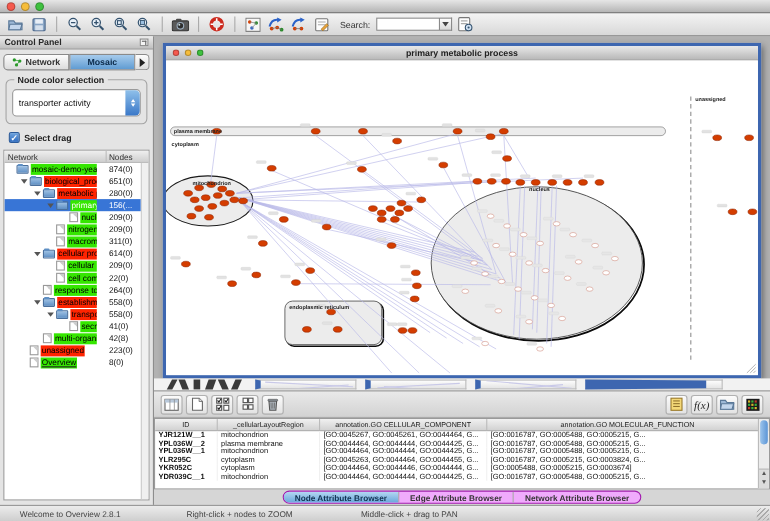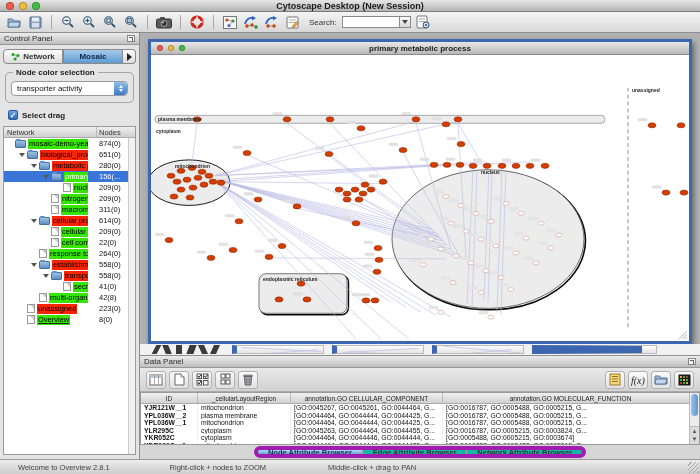--- a/index.html
+++ b/index.html
@@ -16,32 +16,32 @@
   .tsep{width:1px;height:14px;background:#aaa;margin:0 4px}
   .search-lbl{font-size:8px;color:#333;margin:0 2px 0 4px}
   .search-combo{display:flex;align-items:center}
   .search-input{width:58px;height:12px;border:1px solid #8a8a8a;background:#fff;font-size:8px;padding:0 2px;font-family:"Liberation Sans",sans-serif}
   .combo-arrow{width:11px;height:12px;border:1px solid #8a8a8a;border-left:none;background:linear-gradient(#fdfdfd,#d7d7d7);display:flex;align-items:center;justify-content:center}
   .combo-arrow:after{content:"";border:3px solid transparent;border-top:4px solid #444;margin-top:3px}
   
   .main{position:absolute;top:33px;left:0;right:0;bottom:15px;display:flex}
   
   .cpanel{width:140px;background:#e4e4e4;border-right:1px solid #8d8d8d;display:flex;flex-direction:column}
-  .panel-header{height:12px;background:linear-gradient(#ececec,#bfbfbf);border-bottom:1px solid #979797;display:flex;align-items:center;padding:0 4px;font-size:8px;font-weight:normal;color:#2a2a2a}
+  .panel-header{height:12px;background:linear-gradient(#ececec,#bfbfbf);border-bottom:1px solid #979797;display:flex;align-items:center;padding:0 4px;font-size:8px;font-weight:bold;color:#2a2a2a}
   .float-ico{margin-left:auto;width:8px;height:7px;border:1px solid #888;background:#f4f4f4;position:relative}
   .float-ico:after{content:"";position:absolute;right:1px;top:1px;width:3px;height:3px;border-top:1px solid #666;border-right:1px solid #666}
   .tabs-row{display:flex;align-items:center;margin:4px 3px 2px 3px;height:15px}
   .cp-tab{flex:1;height:15px;display:flex;align-items:center;justify-content:center;gap:3px;font-size:8px;font-weight:bold;border:1px solid #8a8a8a;background:linear-gradient(#fdfdfd,#dcdcdc);color:#333}
   .cp-tab.first{border-radius:4px 0 0 4px}
   .cp-tab.sel{background:linear-gradient(#a6cbec,#5f9bd2);color:#0b2a4a}
   .tab-more{width:13px;height:15px;border:1px solid #8a8a8a;border-left:none;border-radius:0 4px 4px 0;background:linear-gradient(#fdfdfd,#dcdcdc);display:flex;align-items:center;justify-content:center}
   .tab-more:after{content:"";border:4px solid transparent;border-left:5px solid #222;margin-left:4px}
   .groupbox{border:1px solid #a5a5a5;border-radius:5px;margin:6px 5px 2px 5px;padding:8px 5px 6px 5px;position:relative}
   .groupbox-label{position:absolute;top:-5px;left:7px;background:#e4e4e4;padding:0 3px;font-size:8px;font-weight:bold;color:#222}
-  .combobox{height:15px;border:1px solid #9a9a9a;border-radius:4px;background:#fff;display:flex;align-items:center;position:relative;padding-left:5px;font-size:8px;color:#111}
+  .combobox{height:25px;border:1px solid #9a9a9a;border-radius:4px;background:#fff;display:flex;align-items:center;position:relative;padding-left:5px;font-size:8px;color:#111}
   .combo-cap{position:absolute;right:0;top:0;bottom:0;width:13px;border-radius:0 4px 4px 0;background:linear-gradient(#8fc0ea,#3a78c8);display:flex;flex-direction:column;align-items:center;justify-content:center;gap:1px}
   .cap-up{border:2.5px solid transparent;border-bottom:3.5px solid #fff;margin-top:-1px}
   .cap-dn{border:2.5px solid transparent;border-top:3.5px solid #fff}
   .check-row{display:flex;align-items:center;gap:4px;margin:5px 0 4px 8px}
   .checkbox{width:10px;height:10px;border-radius:2px;background:linear-gradient(#6ea3dd,#2f6cc0);border:1px solid #2a5a9a;color:#fff;font-size:8px;line-height:9px;text-align:center;font-weight:bold}
   .check-lbl{font-size:8px;font-weight:bold;color:#222}
   .treebox{flex:1;margin:2px 3px 4px 3px;border:1px solid #9a9a9a;background:#fff;display:flex;flex-direction:column;overflow:hidden}
   .tree-header{height:11px;background:linear-gradient(#efefef,#cfcfcf);border-bottom:1px solid #aaa;display:flex;font-size:7.5px;color:#333}
   .th-net{flex:1;padding:1px 0 0 3px;border-right:1px solid #bbb}
   .th-nodes{width:38px;padding:1px 0 0 2px}
@@ -83,40 +83,39 @@
   .dtable{flex:1;background:#fff;border:1px solid #9a9a9a;margin:0;position:relative;overflow:hidden}
   .dt-header{height:11px;background:linear-gradient(#f0f0f0,#d2d2d2);border-bottom:1px solid #aaa;display:flex;font-size:6.5px;color:#222}
   .dt-hcell{border-right:1px solid #bbb;text-align:center;padding-top:2px;overflow:hidden;white-space:nowrap}
   .dt-row{height:7.5px;display:flex;font-size:6.8px;color:#111}
   .dt-cell{overflow:hidden;white-space:nowrap;padding:0 3px;border-right:1px solid #f0f0f0}
   .dt-cell.id{font-weight:bold}
   .dt-scroll{position:absolute;right:0;top:0;bottom:0;width:10px;background:#ececec;border-left:1px solid #bbb}
   .dt-thumb{position:absolute;top:1px;left:1px;width:7px;height:22px;border-radius:4px;background:linear-gradient(90deg,#9cc4ec,#5b95d6)}
   .dt-arrows{position:absolute;bottom:0;left:0;right:0;height:18px;background:#dcdcdc;border-top:1px solid #bbb;font-size:6px;text-align:center;color:#555;line-height:8px}
   .dp-tabs{height:14px;display:flex;align-items:center;justify-content:center}
-  .seg{display:flex;border:4px solid #a21caf;border-radius:7px;overflow:hidden;background:#14b8a6;height:12px}
+  .seg{display:flex;border:1px solid #a21caf;border-radius:7px;overflow:hidden;background:#f0abfc;height:12px}
   .seg-tab{padding:0 10px;font-size:7.5px;font-weight:bold;color:#333;display:flex;align-items:center;border-right:1px solid #a8a8a8}
   .seg-tab:last-child{border-right:none}
   .seg-tab.sel{background:linear-gradient(#b5d7f2,#6aa8dc);color:#10304f}
   
   .statusbar{position:absolute;left:0;right:0;bottom:0;height:15px;background:linear-gradient(#ececec,#cdcdcd);border-top:1px solid #9a9a9a;display:flex;align-items:center;font-size:7.5px;color:#444}
   .st1{margin-left:18px}.st2{margin-left:60px}.st3{margin-left:62px}
   .grip{position:absolute;right:1px;bottom:1px;width:11px;height:11px;background:
     repeating-linear-gradient(135deg,transparent,transparent 2px,#aaa 2px,#aaa 3px)}
 </style>
 </head>
 <body>
 
 <div class="titlebar">
   <div class="lights">
     <span class="light l-red"></span>
     <span class="light l-yel"></span>
     <span class="light l-grn"></span>
   </div>
-  <span class="title-text">Cytoscape Desktop (New Session)</span>
 </div>
 
 <div class="toolbar">
   <span class="tbtn">
       <svg width="15" height="13">
         <path d="M1 4 L1 11 L13 11 L13 5 L7 5 L5.5 3 L1 3 Z" fill="#9db8d6" stroke="#5a7898"></path>
         <path d="M2 6 L13 6 L11.5 11 L1 11 Z" fill="#c3d6ec" stroke="#5a7898"></path>
       </svg>
     </span>
   <span class="tbtn">
@@ -627,24 +626,20 @@
           <i style="left:12px;top:7px;width:60px;transform:rotate(4deg)"></i>
         </div>
       <div class="frag" style="left:292px;width:92px">
           <i style="left:5px;top:3px;width:78px;transform:rotate(5deg)"></i>
           <i style="left:9px;top:6px;width:66px;transform:rotate(-5deg)"></i>
         </div>
       <div class="frag" style="left:392px;width:125px;border-left-width:110px"></div>
     </div>
 
     <div class="dpanel">
-      <div class="panel-header">
-        <span>Data Panel</span>
-        <span class="float-ico"></span>
-      </div>
       <div class="dp-toolbar">
         <span class="dbtn">
             <svg width="14" height="12">
               <rect x="1" y="1" width="12" height="10" fill="#fff" stroke="#666"></rect>
               <rect x="1" y="1" width="12" height="3" fill="#b8c8da"></rect>
               <line x1="5.5" y1="1" x2="5.5" y2="11" stroke="#888" stroke-width=".7"></line>
               <line x1="9.5" y1="1" x2="9.5" y2="11" stroke="#888" stroke-width=".7"></line>
             </svg>
           </span>
         <span class="dbtn">

